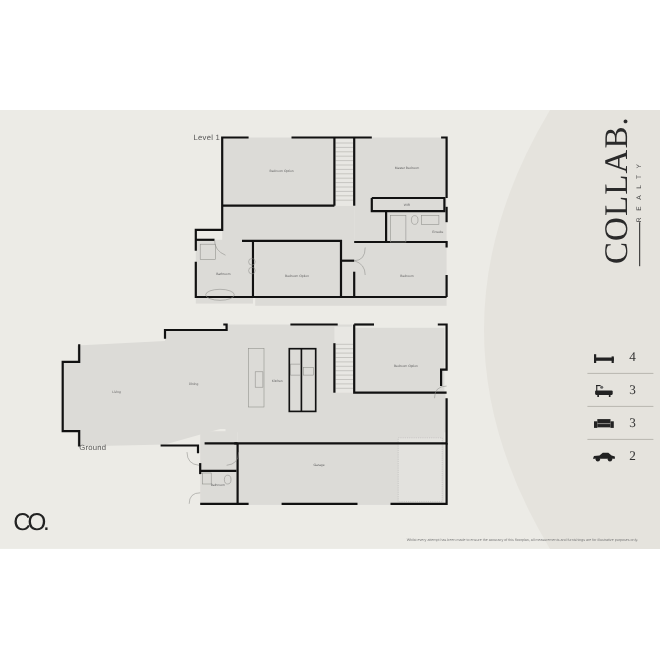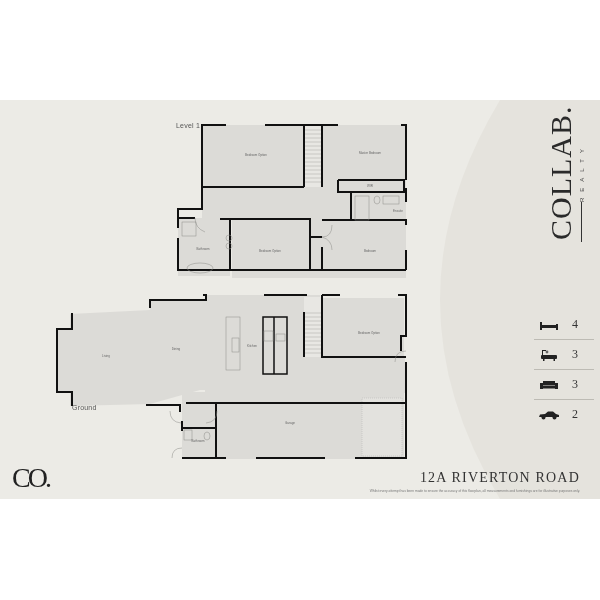--- a/index.html
+++ b/index.html
@@ -11,21 +11,21 @@
   .room-label{position:absolute;font-size:3px;color:#666;text-align:center;transform:translate(-50%,-50%);white-space:nowrap;line-height:4px;}
   .brand{position:absolute;left:546px;top:10px;width:50px;height:130px;}
   .brand-main{position:absolute;left:0;top:0;transform-origin:left top;transform:translate(0,130px) rotate(-90deg);font-family:"Liberation Serif",serif;font-size:30px;color:#2a2a2a;letter-spacing:1px;white-space:nowrap;line-height:30px;}
   .brand-sub{position:absolute;left:32px;top:0;transform-origin:left top;transform:translate(0,92px) rotate(-90deg);font-size:6px;color:#444;letter-spacing:6px;white-space:nowrap;line-height:8px;}
   .brand-line{position:absolute;left:35px;top:92px;width:0.8px;height:40px;background:#333;}
   .stats{position:absolute;left:534px;top:210px;width:60px;}
   .stat{position:relative;height:29px;display:flex;align-items:center;border-bottom:0.8px solid #bdbbb4;}
   .stat:last-child{border-bottom:none;}
   .stat-icon{width:22px;height:12px;margin-left:4px;display:flex;align-items:center;justify-content:center;}
   .stat-val{margin-left:12px;font-family:"Liberation Serif",serif;font-size:12px;color:#333;}
-  .co-logo{position:absolute;left:12px;top:362px;font-family:Liberation Serif, serif;font-size:28px;color:#222;letter-spacing:-3px;}
+  .co-logo{position:absolute;left:12px;top:362px;font-family:Liberation Sans, sans-serif;font-size:22px;color:#222;letter-spacing:-3px;}
   .address{position:absolute;right:20px;top:370px;font-family:"Liberation Serif",serif;font-size:14px;color:#333;letter-spacing:1.2px;}
   .disclaimer{position:absolute;right:20px;top:389px;font-size:3.3px;color:#777;white-space:nowrap;}
 </style>
 </head>
 <body>
 
 <div class="card">
   <svg class="curve" viewBox="0 0 600 399">
     <path d="M500 0 Q 380 200 500 399 L600 399 L600 0 Z" fill="#e5e3dd"></path>
   </svg>
@@ -210,15 +210,14 @@
             <path d="M1 7 L2 4.5 L7 4 L10 1.5 L15 1.5 L18 4 L21 5 L21 7 Z" fill="#222"></path>
             <circle cx="5.5" cy="7.5" r="2" fill="#222"></circle>
             <circle cx="16.5" cy="7.5" r="2" fill="#222"></circle>
           </svg>
       </span>
       <span class="stat-val">2</span>
     </div>
   </div>
 
   <span class="co-logo">CO.</span>
-  <span class="address">12A RIVERTON ROAD</span>
   <span class="disclaimer">Whilst every attempt has been made to ensure the accuracy of this floorplan, all measurements and furnishings are for illustrative purposes only.</span>
 </div>
 
 </body></html>

